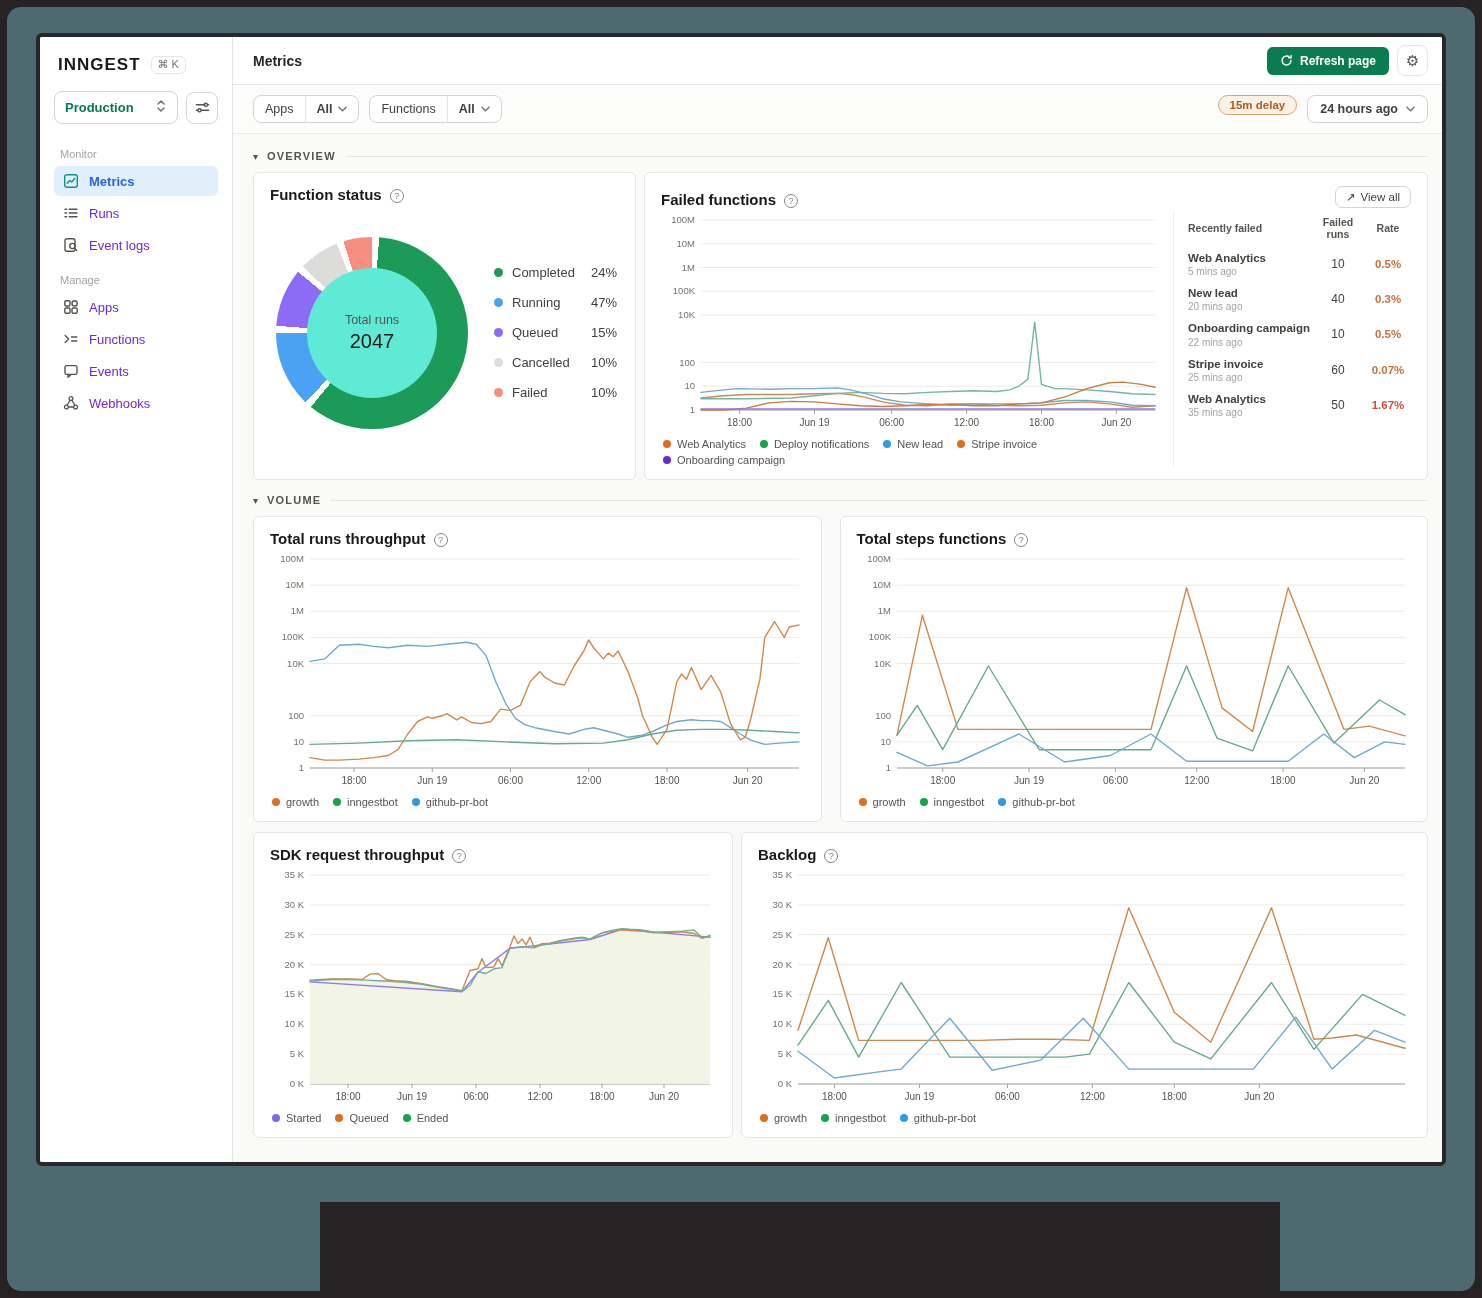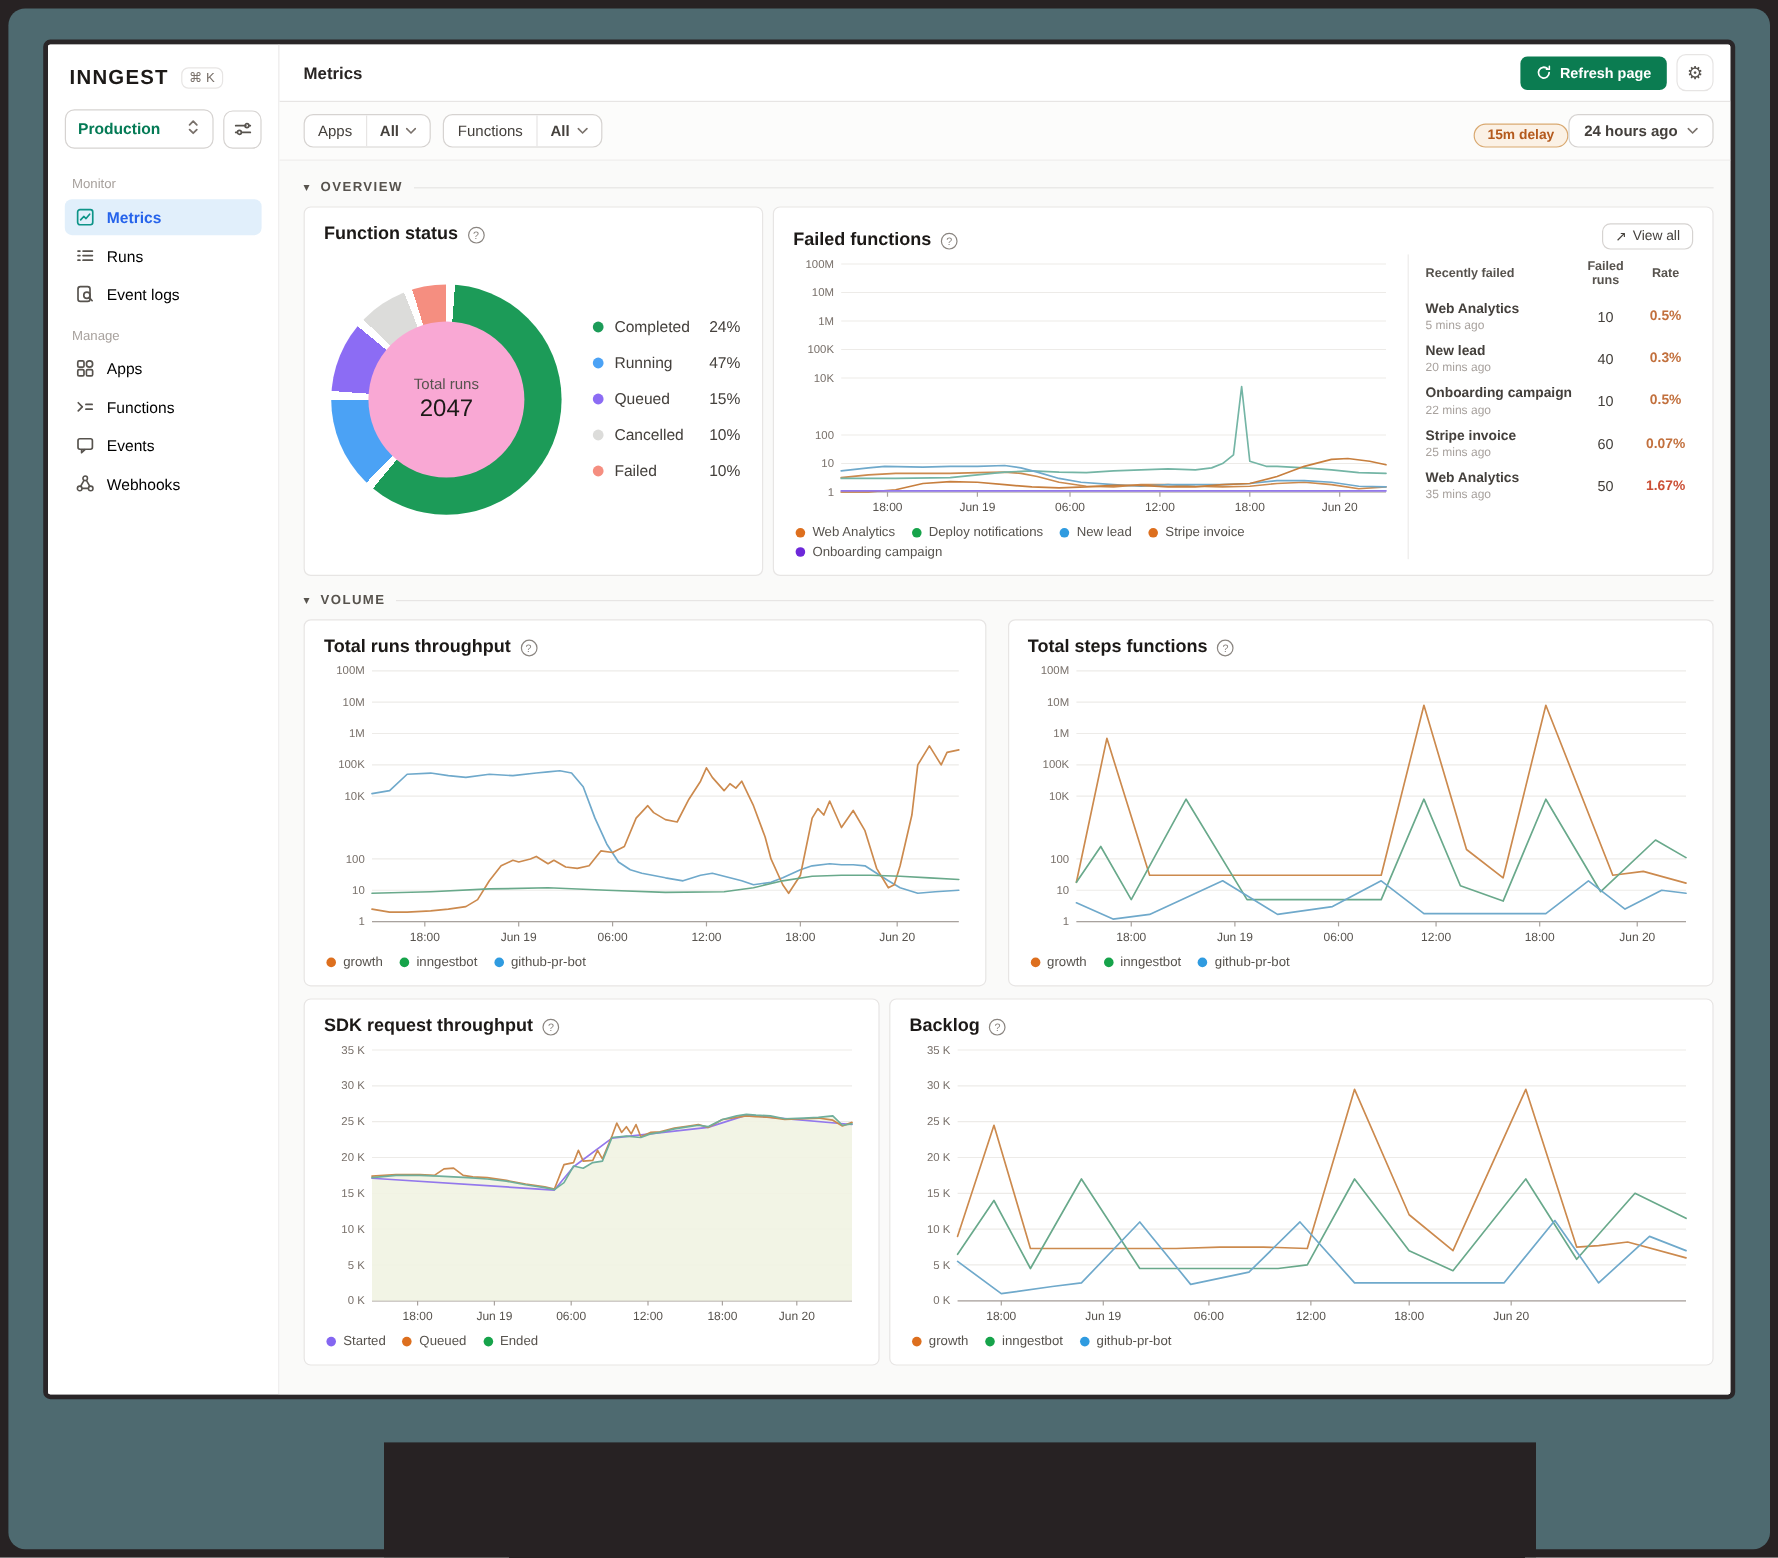--- a/index.html
+++ b/index.html
@@ -22,41 +22,41 @@
   .kbd-badge { border:1px solid #E7E5E4; border-radius:6px; padding:1px 6px 2px;
                font-size:11px; color:#79716B; background:#fff; }
   .env-row { display:flex; gap:8px; align-items:center; margin-bottom:10px; }
   .env-select { flex:1; display:flex; align-items:center; justify-content:space-between;
                 border:1px solid #D6D3D1; border-radius:8px; padding:7px 10px;
                 font-size:13px; font-weight:600; color:#047A55; background:#fff; cursor:pointer; }
   .icon-btn-sm { width:32px; height:32px; flex:0 0 32px; border:1px solid #D6D3D1; border-radius:8px;
                  display:flex; align-items:center; justify-content:center; background:#fff; cursor:pointer; color:#57534E; }
   .side-label { font-size:11px; color:#A8A29E; margin:14px 6px 6px; }
   .side-item { display:flex; align-items:center; gap:10px; padding:7px 9px; border-radius:6px;
-               font-size:13px; color:#000000; cursor:pointer; margin-bottom:2px; }
+               font-size:13px; color:#6d28d9; cursor:pointer; margin-bottom:2px; }
   .side-item .sicon { display:flex; width:16px; height:16px; color:#57534E; }
   .side-item.active { background:#E1EFFB; color:#2563EB; font-weight:600; }
 
   
   .main { flex:1; min-width:0; display:flex; flex-direction:column; background:#fff; }
   .topbar { height:48px; flex:0 0 48px; border-bottom:1px solid #E7E5E4; display:flex;
             align-items:center; padding:0 14px 0 20px; }
   .page-title { font-size:14px; font-weight:600; color:#292524; flex:1; }
   .refresh-btn { display:flex; align-items:center; gap:7px; background:#0B7C51; color:#fff;
                  border:none; border-radius:6px; padding:7px 13px; font-size:12px; font-weight:600; cursor:pointer; }
   .gear-btn { width:31px; height:31px; margin-left:8px; border:1px solid #E7E5E4; border-radius:8px;
               background:#fff; display:flex; align-items:center; justify-content:center;
               font-size:15px; color:#57534E; cursor:pointer; }
 
   .filterbar { height:49px; flex:0 0 49px; border-bottom:1px solid #EDECEA; display:flex;
                align-items:center; padding:0 14px 0 20px; gap:10px; background:#FCFCFB; }
   .seg { display:flex; border:1px solid #D6D3D1; border-radius:8px; overflow:hidden; background:#fff; }
   .seg .cell { padding:6px 11px; font-size:12.5px; color:#44403C; display:flex; align-items:center; gap:6px; }
   .seg .cell + .cell { border-left:1px solid #E7E5E4; cursor:pointer; }
-  .filter-right { margin-left:auto; display:flex; align-items:flex-end; }
+  .filter-right { margin-left:auto; display:flex; align-items:flex-start; gap:10px; }
   .delay-pill { border:1.4px solid #D9A971; color:#B45A1D; background:#FBF1E5;
                 border-radius:999px; padding:3px 11px; font-size:11.5px; font-weight:600; }
   .range-btn { display:flex; align-items:center; gap:8px; border:1px solid #D6D3D1; border-radius:8px;
                background:#fff; padding:6px 12px; font-size:12.5px; color:#44403C; font-weight:600; cursor:pointer; }
 
   .content { flex:1; min-height:0; background:#FAFAF9; padding:12px 14px 12px 20px; overflow:hidden; }
   .sec-head { display:flex; align-items:center; gap:9px; margin:4px 0 10px; }
   .sec-caret { font-size:10px; color:#57534E; }
   .sec-title { font-size:11px; font-weight:700; letter-spacing:1.2px; color:#57534E; }
   .sec-line { flex:1; height:1px; background:#E7E5E4; }
@@ -74,21 +74,21 @@
   .grid-overview .card { height:308px; }
   .grid-vol-1 { display:grid; grid-template-columns:1fr 1.035fr; gap:18px; }
   .grid-vol-1 .card { height:306px; }
   .grid-vol-2 { display:grid; grid-template-columns:480px 1fr; gap:8px; margin-top:10px; }
   .grid-vol-2 .card { height:306px; }
 
   
   .fs-body { flex:1; display:flex; align-items:center; gap:26px; padding:0 2px 8px 6px; }
   .donut-wrap { position:relative; width:192px; height:192px; flex:0 0 192px; }
   .donut { width:100%; height:100%; border-radius:50%; }
-  .donut-hole { position:absolute; left:31px; top:31px; width:130px; height:130px; background:#f9a8d4;
+  .donut-hole { position:absolute; left:31px; top:31px; width:130px; height:130px; background:#5eead4;
                 border-radius:50%; display:flex; flex-direction:column; align-items:center; justify-content:center; gap:3px; }
   .donut-hole .lbl { font-size:12.5px; color:#57534E; }
   .donut-hole .val { font-size:20px; color:#1C1917; }
   .fs-legend { flex:1; display:flex; flex-direction:column; gap:15px; }
   .fs-lrow { display:flex; align-items:center; font-size:13px; color:#44403C; }
   .fs-lrow .pct { margin-left:auto; }
   .dot { width:9px; height:9px; border-radius:50%; flex:0 0 9px; margin-right:9px; }
 
   
   .ff-body { flex:1; min-height:0; display:flex; }

